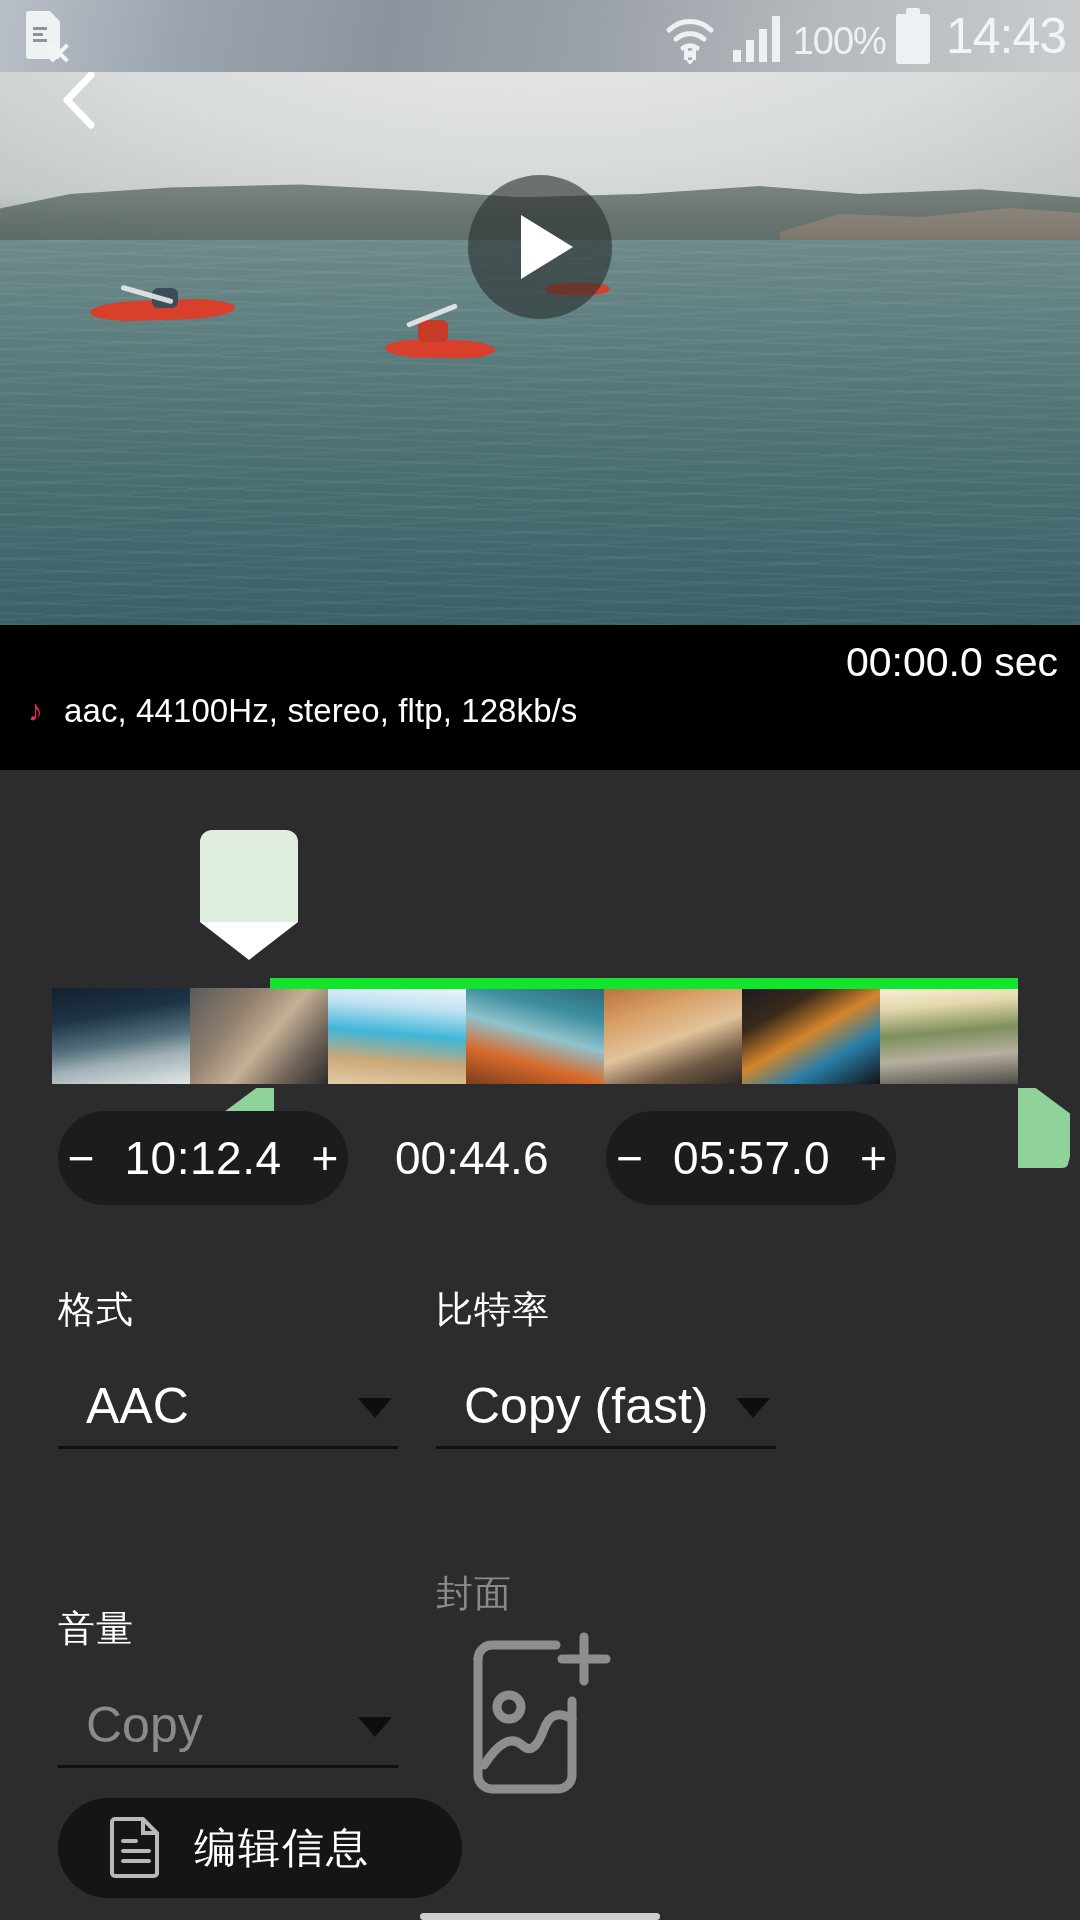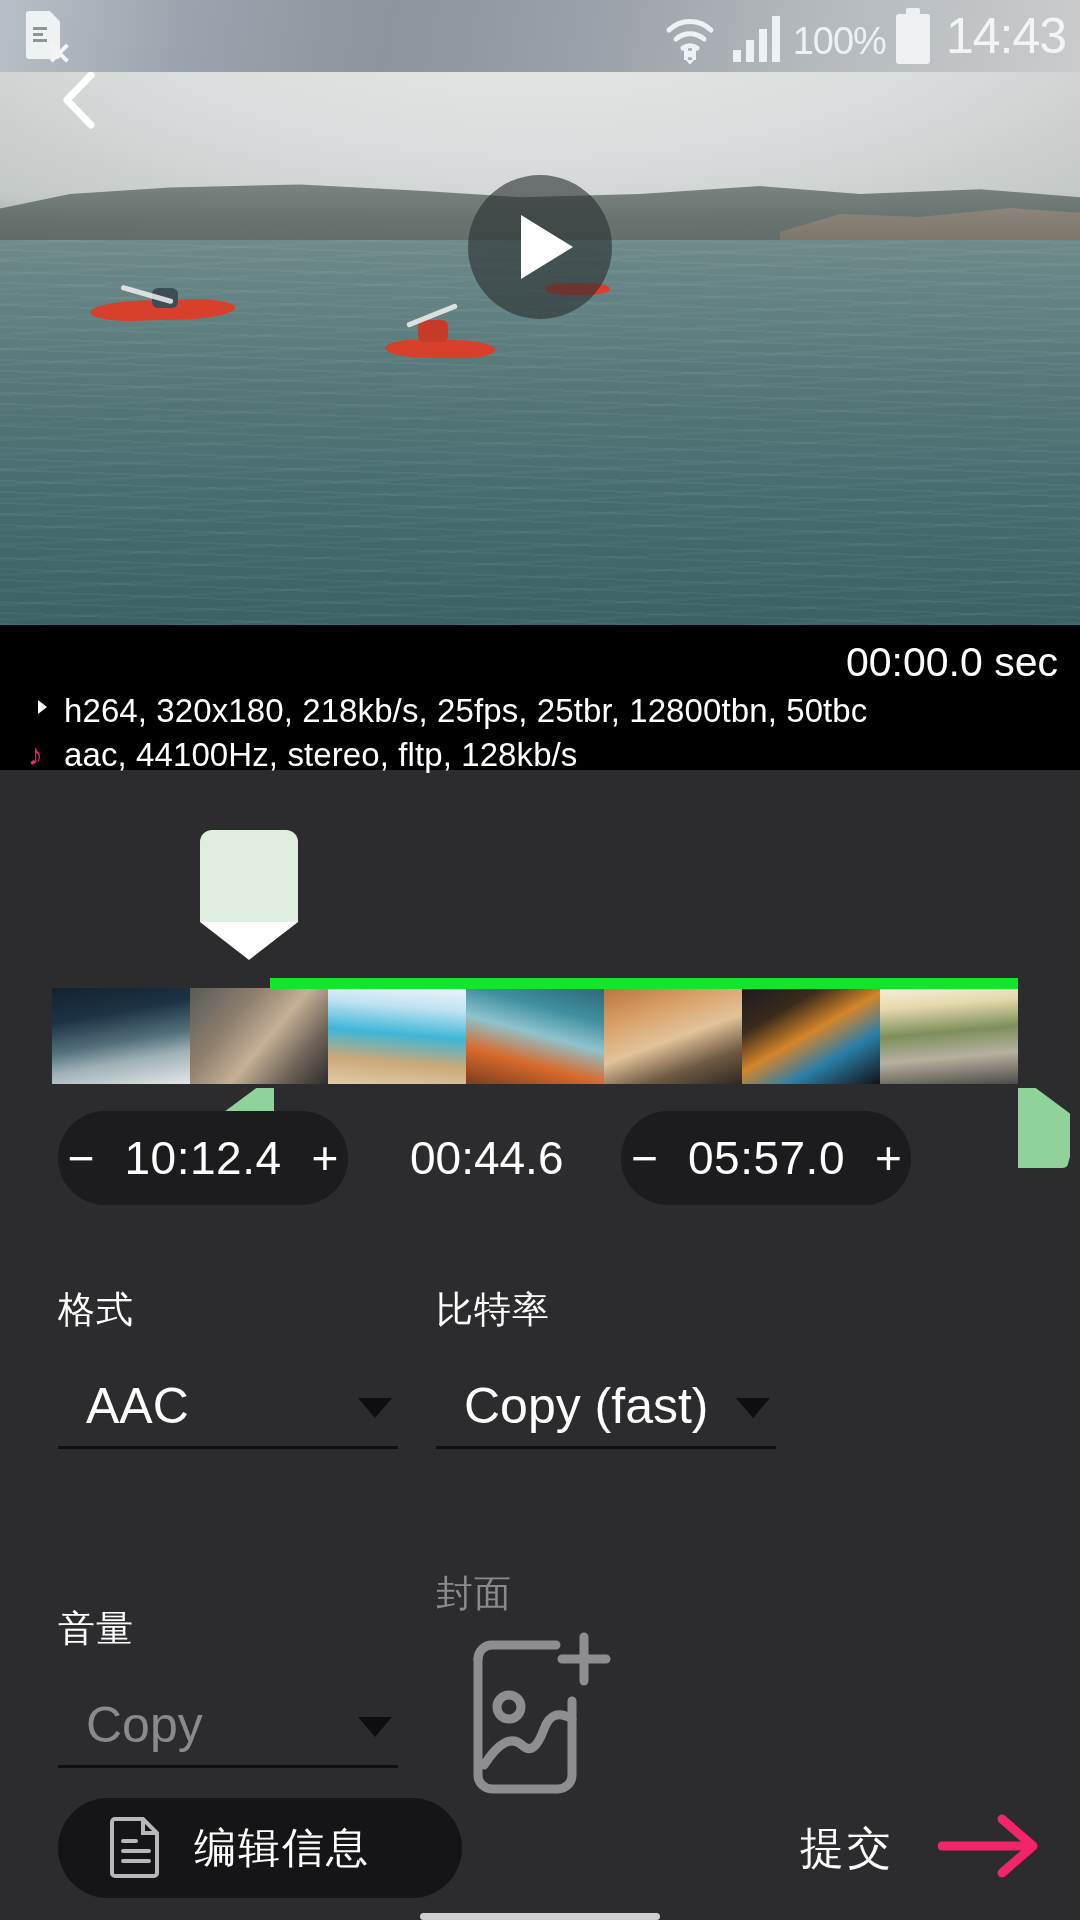--- a/index.html
+++ b/index.html
@@ -162,21 +162,21 @@
               display:flex; align-items:center; }
   .stepper{
     background:#1c1c1e; border-radius:52px; height:94px;
     display:flex; align-items:center; justify-content:center; gap:30px;
     padding:0 34px; color:#fff;
   }
   .stepper.start{ margin-left:58px; width:290px; }
   .stepper.end{ margin-left:58px; width:290px; }
   .stepper .sign{ font-size:46px; line-height:46px; }
   .stepper .val{ font-size:46px; letter-spacing:.5px; }
-  .totaltime{ font-size:46px; color:#fff; margin-left:62px; }
+  .totaltime{ font-size:46px; color:#fff; margin-left:47px; }
 
   
   .fields{ position:absolute; top:1285px; left:0; width:1080px; z-index:12; }
   .frow{ display:flex; padding-left:58px; }
   .field{ width:340px; margin-right:38px; }
   .field .lbl{ font-size:37px; color:#fff; margin-bottom:40px; display:block; letter-spacing:1px;}
   .select{
     display:flex; align-items:flex-end; border-bottom:3px solid #101012;
     padding:0 6px 14px 28px; height:74px;
   }
@@ -274,24 +274,20 @@
   <div class="playbtn">
     <div class="tri"></div>
   </div>
 </div>
 
 <div class="meta">
   <div class="meta-row1">
     <div class="meta-dur">00:00.0 sec</div>
   </div>
   <div class="meta-line">
-    <div class="glyph"><span class="vicon"></span></div>
-    <div class="txt">h264, 320x180, 218kb/s, 25fps, 25tbr, 12800tbn, 50tbc</div>
-  </div>
-  <div class="meta-line">
     <div class="glyph">♪</div>
     <div class="txt">aac, 44100Hz, stereo, fltp, 128kb/s</div>
   </div>
 </div>
 
 <div class="timeline">
   <div class="strip">
     <div class="th th1"></div>
     <div class="th th2"></div>
     <div class="th th3"></div>
@@ -373,23 +369,14 @@
   <div class="editinfo">
     <span>
       <svg width="52" height="64" viewBox="0 0 52 64">
         <path d="M5 5 h28 l14 14 v40 a3 3 0 0 1 -3 3 h-39 a3 3 0 0 1 -3 -3 v-51 a3 3 0 0 1 3 -3 z" fill="none" stroke="#b8b8ba" stroke-width="4"></path>
         <path d="M33 5 v14 h14" fill="none" stroke="#b8b8ba" stroke-width="4"></path>
         <path d="M13 27 h13 M13 37 h26 M13 47 h26" stroke="#b8b8ba" stroke-width="4" stroke-linecap="round"></path>
       </svg>
     </span>
     <span class="lab">编辑信息</span>
   </div>
-  <div class="submit">
-    <span class="lab">提交</span>
-    <span>
-      <svg width="104" height="70" viewBox="0 0 104 70">
-        <path d="M4 35 H92" stroke="#f2246a" stroke-width="9" stroke-linecap="round"></path>
-        <path d="M64 8 L95 35 L64 62" fill="none" stroke="#f2246a" stroke-width="9" stroke-linecap="round" stroke-linejoin="round"></path>
-      </svg>
-    </span>
-  </div>
   <div class="navhint"></div>
 </div>
 
 </body></html>

